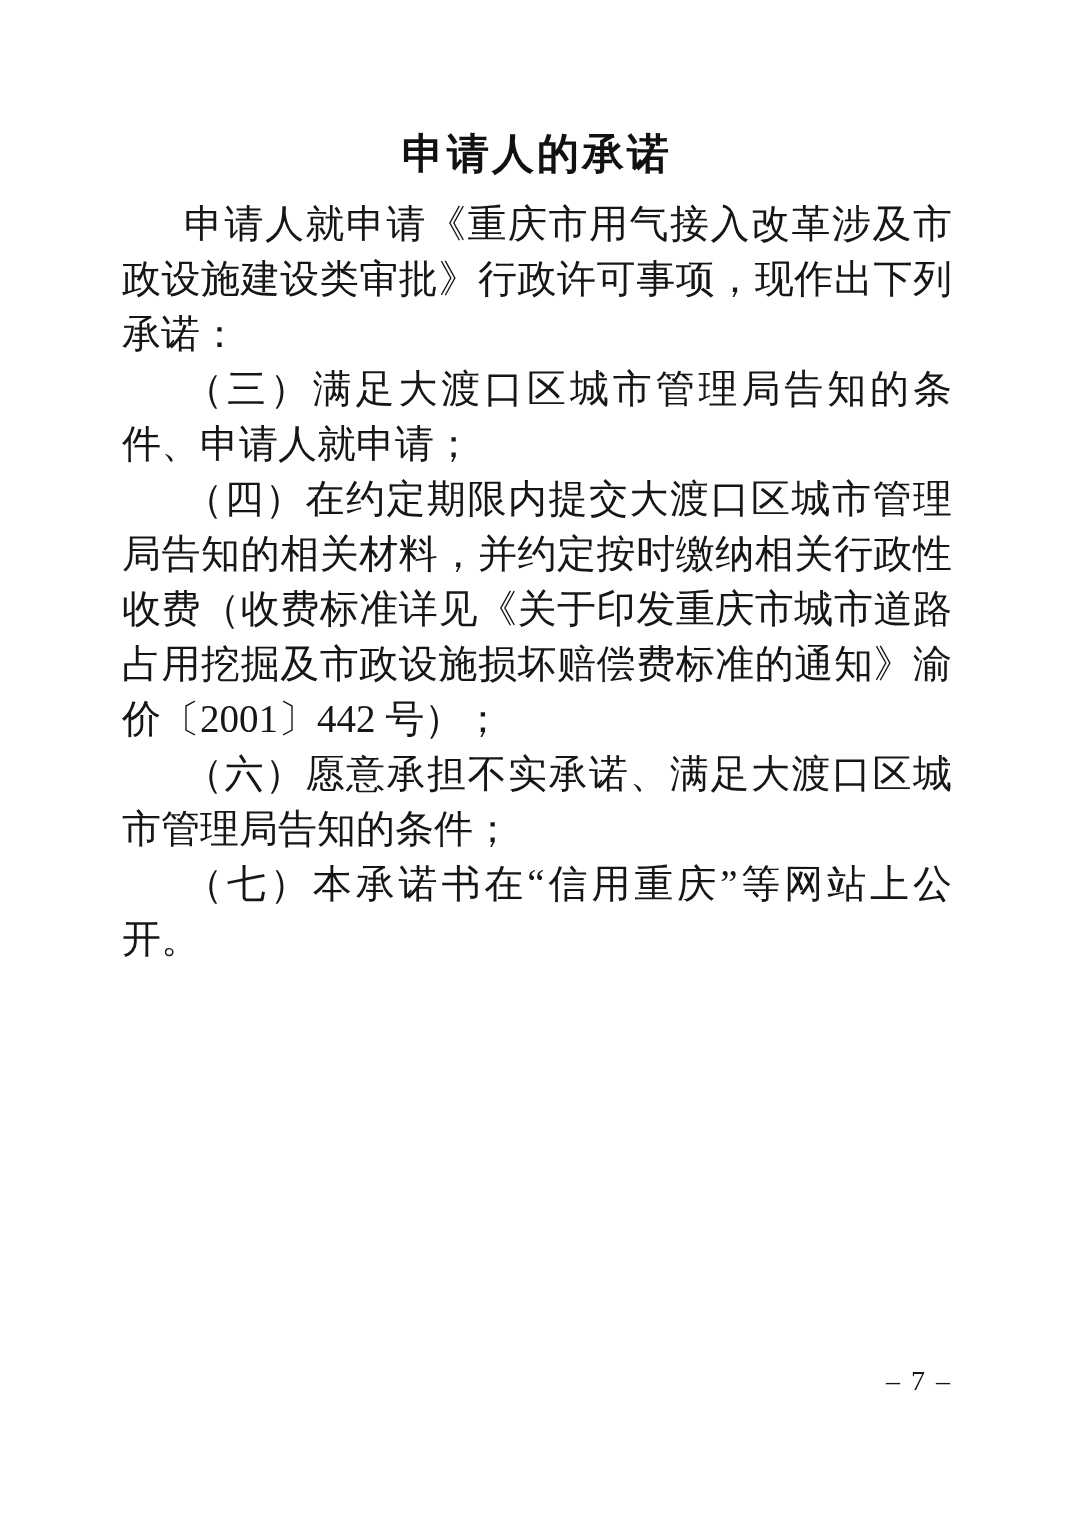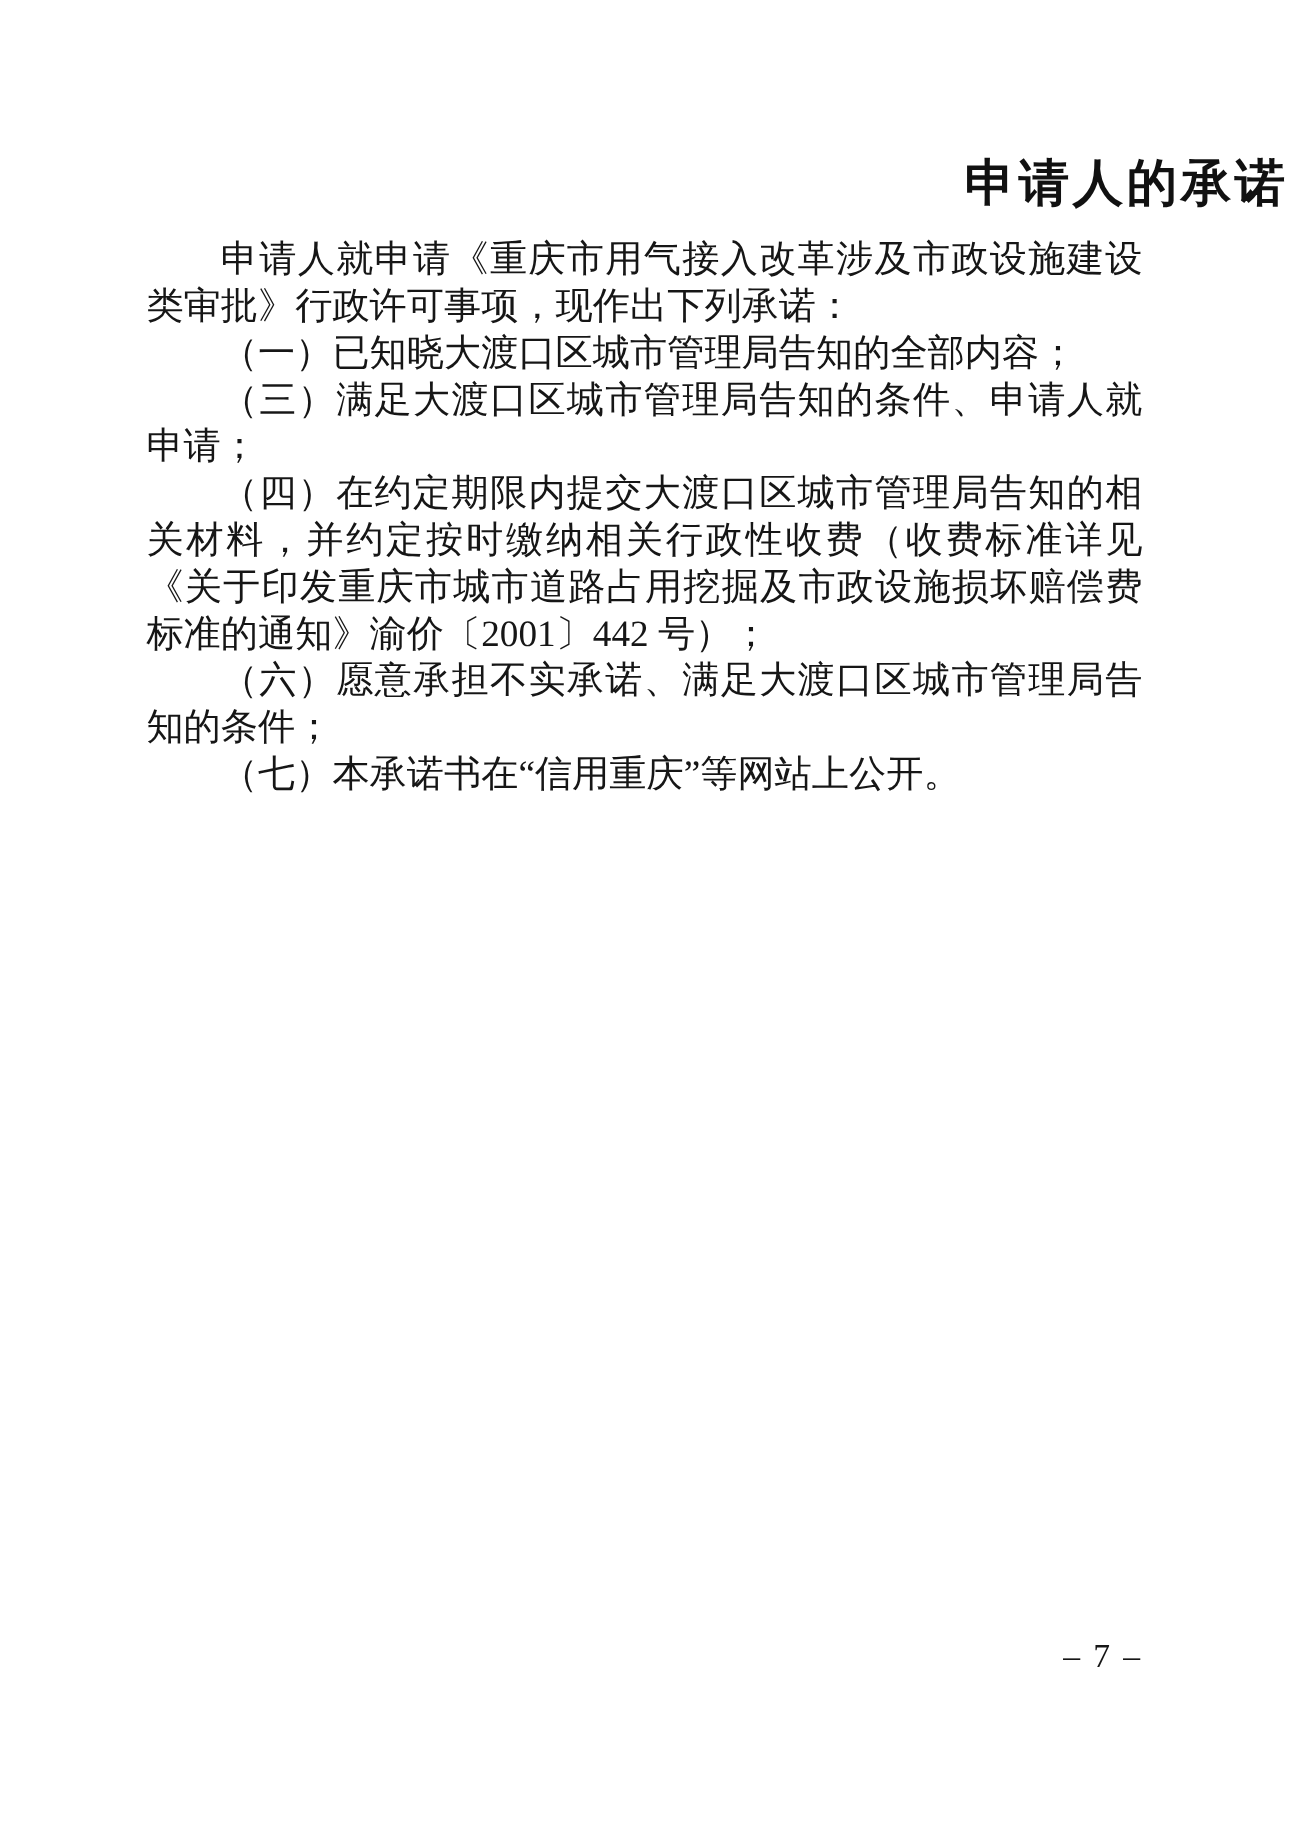--- a/index.html
+++ b/index.html
@@ -14,31 +14,31 @@
     margin: 0 auto;
     background: #ffffff;
     color: #161616;
     font-family: "Liberation Serif", "DejaVu Serif", serif;
     overflow: hidden;
     box-sizing: border-box;
   }
   .doc-title {
     margin: 0;
     padding-top: 128px;
-    text-align: right;
+    text-align: center;
     font-size: 42px;
     line-height: 52px;
     font-weight: bold;
     letter-spacing: 3px;
     color: #111111;
   }
   .doc-body {
     margin: 16px 122px 0 122px;
-    font-size: 31px;
-    line-height: 39px;
+    font-size: 39px;
+    line-height: 55px;
     text-align: justify;
     text-justify: inter-character;
   }
   .doc-body p {
     margin: 0;
     padding: 0;
     text-indent: 62px;
     text-align-last: left;
   }
   .page-number {
@@ -53,21 +53,20 @@
 </style>
 </head>
 <body>
 
 <div class="page">
 
   <h1 class="doc-title">申请人的承诺</h1>
 
   <div class="doc-body">
     <p>申请人就申请《重庆市用气接入改革涉及市政设施建设类审批》行政许可事项，现作出下列承诺：</p>
-    <p>（一）已知晓大渡口区城市管理局告知的全部内容；</p>
     <p>（三）满足大渡口区城市管理局告知的条件、申请人就申请；</p>
     <p>（四）在约定期限内提交大渡口区城市管理局告知的相关材料，并约定按时缴纳相关行政性收费（收费标准详见《关于印发重庆市城市道路占用挖掘及市政设施损坏赔偿费标准的通知》渝价〔2001〕442 号）；</p>
     <p>（六）愿意承担不实承诺、满足大渡口区城市管理局告知的条件；</p>
     <p>（七）本承诺书在“信用重庆”等网站上公开。</p>
   </div>
 
   <div class="page-number">– 7 –</div>
 
 </div>
 

